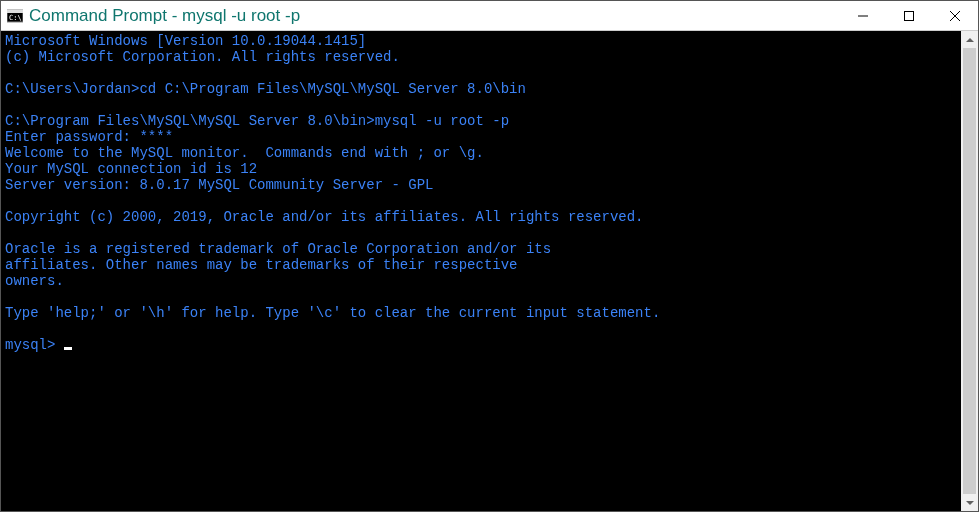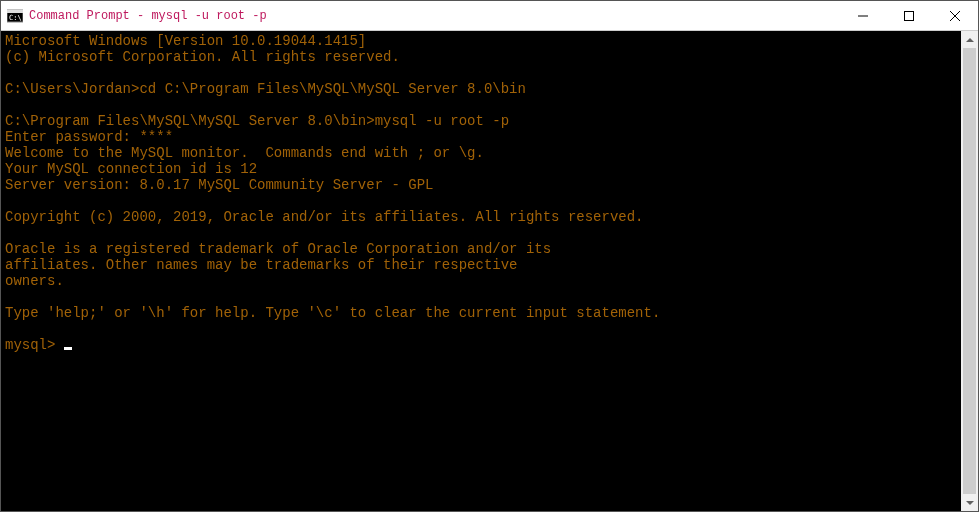--- a/index.html
+++ b/index.html
@@ -21,23 +21,23 @@
     }
     .titlebar-icon {
       width: 16px;
       height: 16px;
       margin-right: 6px;
       display: flex;
       align-items: center;
       justify-content: center;
     }
     .titlebar-title {
-      font-family: Liberation Mono, monospace;
-      font-size: 12px;
-      color: #be185d;
+      font-family: Liberation Sans, sans-serif;
+      font-size: 17px;
+      color: #0f766e;
       flex: 1;
     }
     .window-controls {
       display: flex;
       height: 100%;
     }
     .win-btn {
       width: 46px;
       height: 100%;
       display: flex;
@@ -49,21 +49,21 @@
       cursor: default;
     }
     .terminal-wrapper {
       display: flex;
       height: calc(100% - 30px);
       background: #000;
     }
     .terminal {
       flex: 1;
       background: #000000;
-      color: #a16207;
+      color: #3b82f6;
       font-family: "Consolas", "Courier New", monospace;
       font-size: 14px;
       line-height: 16px;
       padding: 2px 4px;
       white-space: pre;
       overflow: hidden;
     }
     .scrollbar {
       width: 17px;
       background: #f0f0f0;

